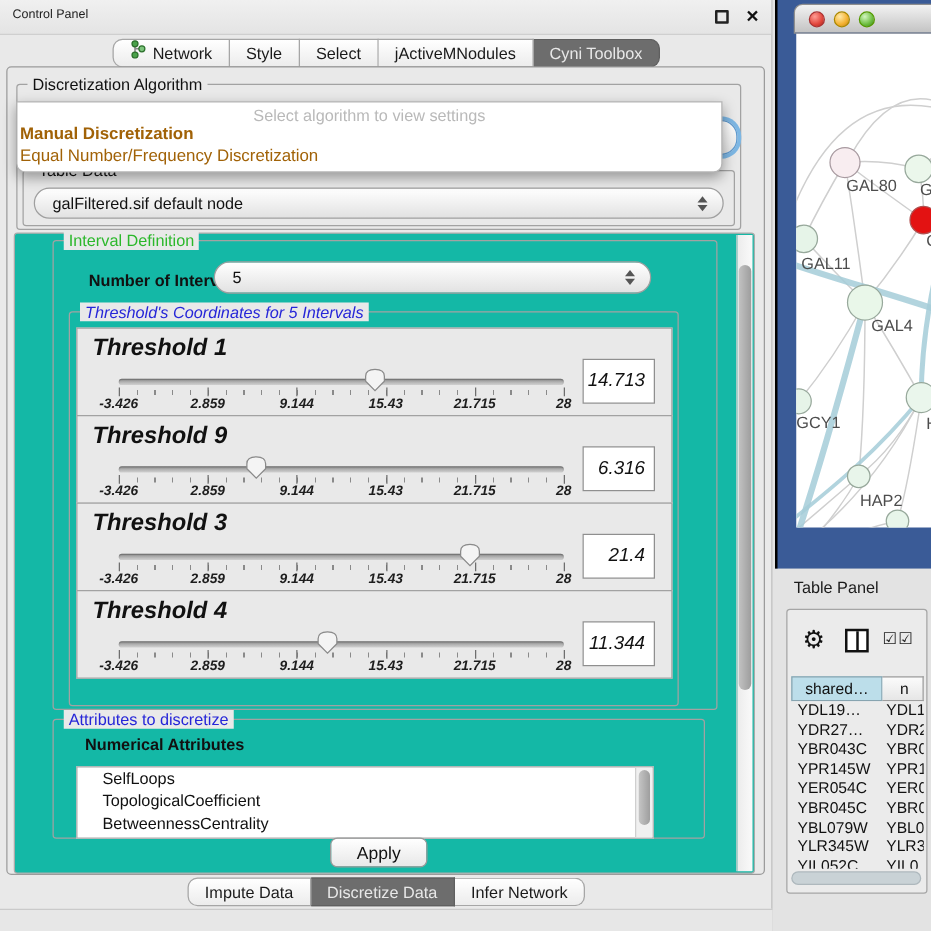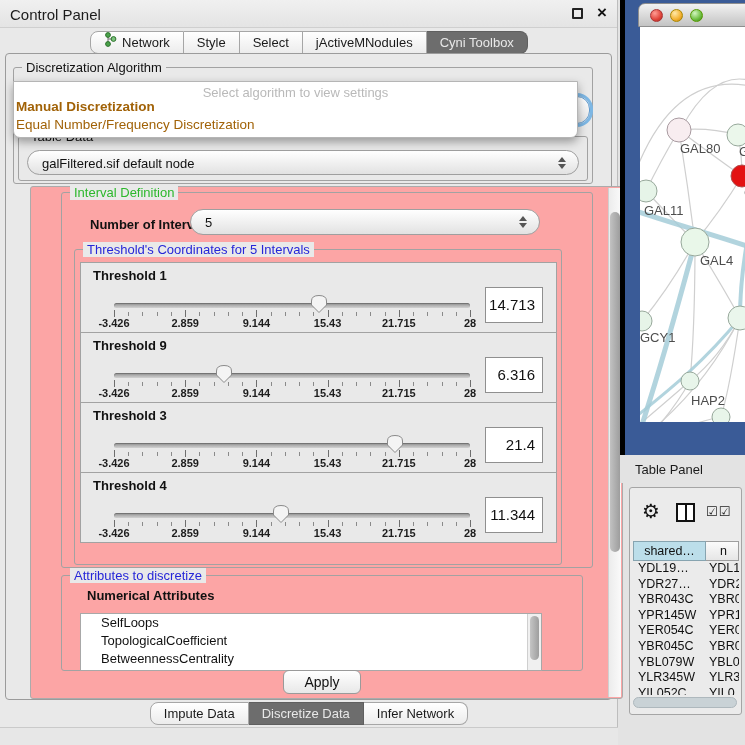--- a/index.html
+++ b/index.html
@@ -2,21 +2,21 @@
 <html><head>
 <meta charset="utf-8">
 <style>
   * { box-sizing: border-box; margin: 0; padding: 0; }
   html,body { width:745px; height:745px; overflow:hidden; }
   body { font-family:"Liberation Sans", sans-serif; font-size:13px; color:#111; background:#e3e3e3; position:relative; }
 
   
   .control-panel { position:absolute; left:0; top:0; width:618px; height:745px; background:#e9e9e9; border-right:1px solid #bdbdbd; }
   .cp-header { position:absolute; left:0; top:0; width:100%; height:28px; background:linear-gradient(#f0f0f0,#e4e4e4); border-bottom:1px solid #cfcfcf; }
-  .cp-title { position:absolute; left:10px; top:6px; font-size:15px; color:#1c1c1c; }
+  .cp-title { position:absolute; left:10px; top:6px; font-size:10px; color:#1c1c1c; }
   .cp-float { position:absolute; right:34px; top:8px; width:11px; height:11px; border:2px solid #222; border-radius:1px; cursor:pointer; }
   .cp-close { position:absolute; right:10px; top:3px; font-size:17px; font-weight:bold; color:#111; cursor:pointer; }
 
   
   .tabbar { position:absolute; left:0; top:31px; width:618px; display:flex; justify-content:center; }
   .tab { height:23px; line-height:21px; padding:0 13px; background:linear-gradient(#ffffff,#ececec); border:1px solid #a6a6a6; border-left:none; font-size:13px; color:#1a1a1a; cursor:pointer; white-space:nowrap; display:flex; align-items:center; gap:5px; }
   .tab:first-child { border-left:1px solid #a6a6a6; border-radius:8px 0 0 8px; }
   .tab:last-child { border-radius:0 8px 8px 0; }
   .tab.active { background:#6d6d6d; color:#e8e8e8; border-color:#5f5f5f; }
 
@@ -37,48 +37,48 @@
   .spinner .dn { border-top:5px solid #555; }
   .focus-ring { box-shadow:0 0 0 3px #7db7e4; border-color:#5f9bd0; }
 
   
   .popup { position:absolute; left:7px; top:27px; width:565px; height:57px; background:#ffffff; border:1px solid #b5b5b5; border-radius:0 0 7px 7px; box-shadow:0 4px 10px rgba(0,0,0,.35); z-index:50; }
   .popup .ph { position:absolute; top:3px; width:100%; text-align:center; color:#b9b9b9; font-size:13px; }
   .popup .opt { position:absolute; left:2px; font-size:13.5px; color:#a16207; white-space:nowrap; cursor:pointer; }
   .popup .opt.bold { font-weight:bold; }
 
   
-  .settings { position:absolute; left:5px; top:132px; width:593px; height:513px; border:1px solid #ababab; border-radius:3px; background:#fca5a5;margin-left:19px; }
+  .settings { position:absolute; left:5px; top:132px; width:593px; height:513px; border:1px solid #ababab; border-radius:3px; background:#14b8a6; }
   .vscroll { position:absolute; top:1px; right:1px; width:13px; height:calc(100% - 2px); background:linear-gradient(to right,#ececec,#fafafa); border-left:1px solid #d0d0d0; }
   .vthumb { position:absolute; left:1px; width:10px; border-radius:5px; background:linear-gradient(to right,#c2c2c2,#9d9d9d); cursor:pointer; }
 
   
   .thr { position:relative; width:477px; height:71px; border:1px solid #a2a2a2; background:#e9e9e9; margin-top:-1px; }
   .thr:first-child { margin-top:0; }
-  .thr .tlabel { position:absolute; left:12px; top:5px; font-weight:bold; font-size:13px; }
+  .thr .tlabel { position:absolute; left:12px; top:5px; font-weight:bold; font-size:19px; }
   .thr .track { position:absolute; left:33px; top:40px; width:356px; height:5px; border-radius:3px; background:linear-gradient(#8f8f8f,#d2d2d2); box-shadow:inset 0 1px 1px rgba(0,0,0,.25); cursor:pointer; }
   .thr .thumb { position:absolute; top:31px; width:18px; height:20px; cursor:pointer; }
   .thr .ticks { position:absolute; left:33px; top:49px; width:357px; height:4px; background:repeating-linear-gradient(to right,#8a8a8a 0 1px,transparent 1px 14.24px); }
   .thr .majortick { position:absolute; top:47px; width:1px; height:7px; background:#6e6e6e; }
   .thr .ticklabel { position:absolute; top:54px; transform:translateX(-50%); font-size:11px; font-weight:bold; color:#1d1d1d; white-space:nowrap; }
   .thr .vbox { position:absolute; left:404px; top:24px; width:58px; height:36px; background:#fff; border:1px solid #8f8f8f; font-size:15px; text-align:right; line-height:34px; padding-right:7px; }
 
   
   .attrlist { position:absolute; left:18px; top:37px; width:462px; height:58px; background:#fff; border:1px solid #a8a8a8; overflow:hidden; }
   .attrlist .item { padding-left:20px; line-height:18px; font-size:13px; cursor:pointer; white-space:nowrap; }
   .attrlist .lscroll { position:absolute; right:0; top:0; width:14px; height:100%; background:#f0f0f0; border-left:1px solid #cfcfcf; }
   .attrlist .lthumb { position:absolute; left:2px; top:2px; width:9px; height:44px; border-radius:5px; background:linear-gradient(to right,#c5c5c5,#9e9e9e); }
 
   .apply-btn { position:absolute; left:252px; top:483px; width:78px; height:24px; background:linear-gradient(#ffffff,#e8e8e8); border:1px solid #9a9a9a; border-radius:6px; font-size:14px; text-align:center; line-height:22px; cursor:pointer; }
 
   .bottom-tabbar { position:absolute; left:0; top:702px; width:618px; display:flex; justify-content:center; }
   .cp-footer { position:absolute; left:0; top:727px; width:618px; height:18px; border-top:1px solid #cacaca; background:#e7e7e7; }
 
   
-  .net-frame { position:absolute; left:620px; top:0; width:125px; height:455px; background:#3a5b97; border-left:5px solid #000000;padding-left:31px; }
+  .net-frame { position:absolute; left:620px; top:0; width:125px; height:455px; background:#3a5b97; border-left:2px solid #000000;padding-left:31px; }
   .mac-titlebar { position:absolute; left:13px; top:3px; width:112px; height:24px; background:linear-gradient(#f2f2f2,#c3c3c3); border:1px solid #8e8e8e; border-radius:7px 0 0 0; }
   .light { position:absolute; top:5px; width:13px; height:13px; border-radius:50%; cursor:pointer; }
   .light.red    { left:11px; background:radial-gradient(circle at 35% 30%, #ff9d94, #e0443a 60%, #9f2a22); border:1px solid #a33; }
   .light.yellow { left:31px; background:radial-gradient(circle at 35% 30%, #ffe9a8, #f3b02f 60%, #b97c14); border:1px solid #a80; }
   .light.green  { left:51px; background:radial-gradient(circle at 35% 30%, #d2f5c0, #6cbd3f 60%, #3d7d1f); border:1px solid #590; }
   .net-canvas { position:absolute; left:15px; top:27px; width:110px; height:395px; background:#ffffff; }
 
   .tp-labelbar { position:absolute; left:620px; top:455px; width:125px; height:28px; background:#e3e3e3; }
   .tp-label { position:absolute; left:15px; top:7px; font-size:13px; color:#1b1b1b; }
   .table-panel { position:absolute; left:629px; top:487px; width:113px; height:228px; background:#ebebeb; border:1px solid #a5a5a5; border-radius:3px; }
@@ -172,21 +172,21 @@
 
         <span class="bold" style="position:absolute; left:28px; top:24px;">Number of Intervals</span>
         <div class="combo" style="left:128px; top:16px; width:350px; height:26px;">
           <span class="val">5</span>
           <span class="spinner">
               <i class="up"></i>
               <i class="dn"></i>
             </span>
         </div>
 
-        <div class="group" style="left:12px; top:56px; width:488px; height:316px;">
+        <div class="group" style="left:12px; top:56px; width:488px; height:316px;font-style:italic;">
           <span class="group-title t-blue">Threshold's Coordinates for 5 Intervals</span>
           <div id="thresholds" style="position:absolute; left:5px; top:12px;">
               <div class="thr">
                 <span class="tlabel">Threshold 1</span>
                 <div class="track"></div>
                 <div class="ticks"></div>
                 <span class="majortick" style="left: 33px;"></span>
                 <span class="ticklabel" style="left: 33px;">-3.426</span>
                 <span class="majortick" style="left: 104.2px;"></span>
                 <span class="ticklabel" style="left: 104.2px;">2.859</span>

